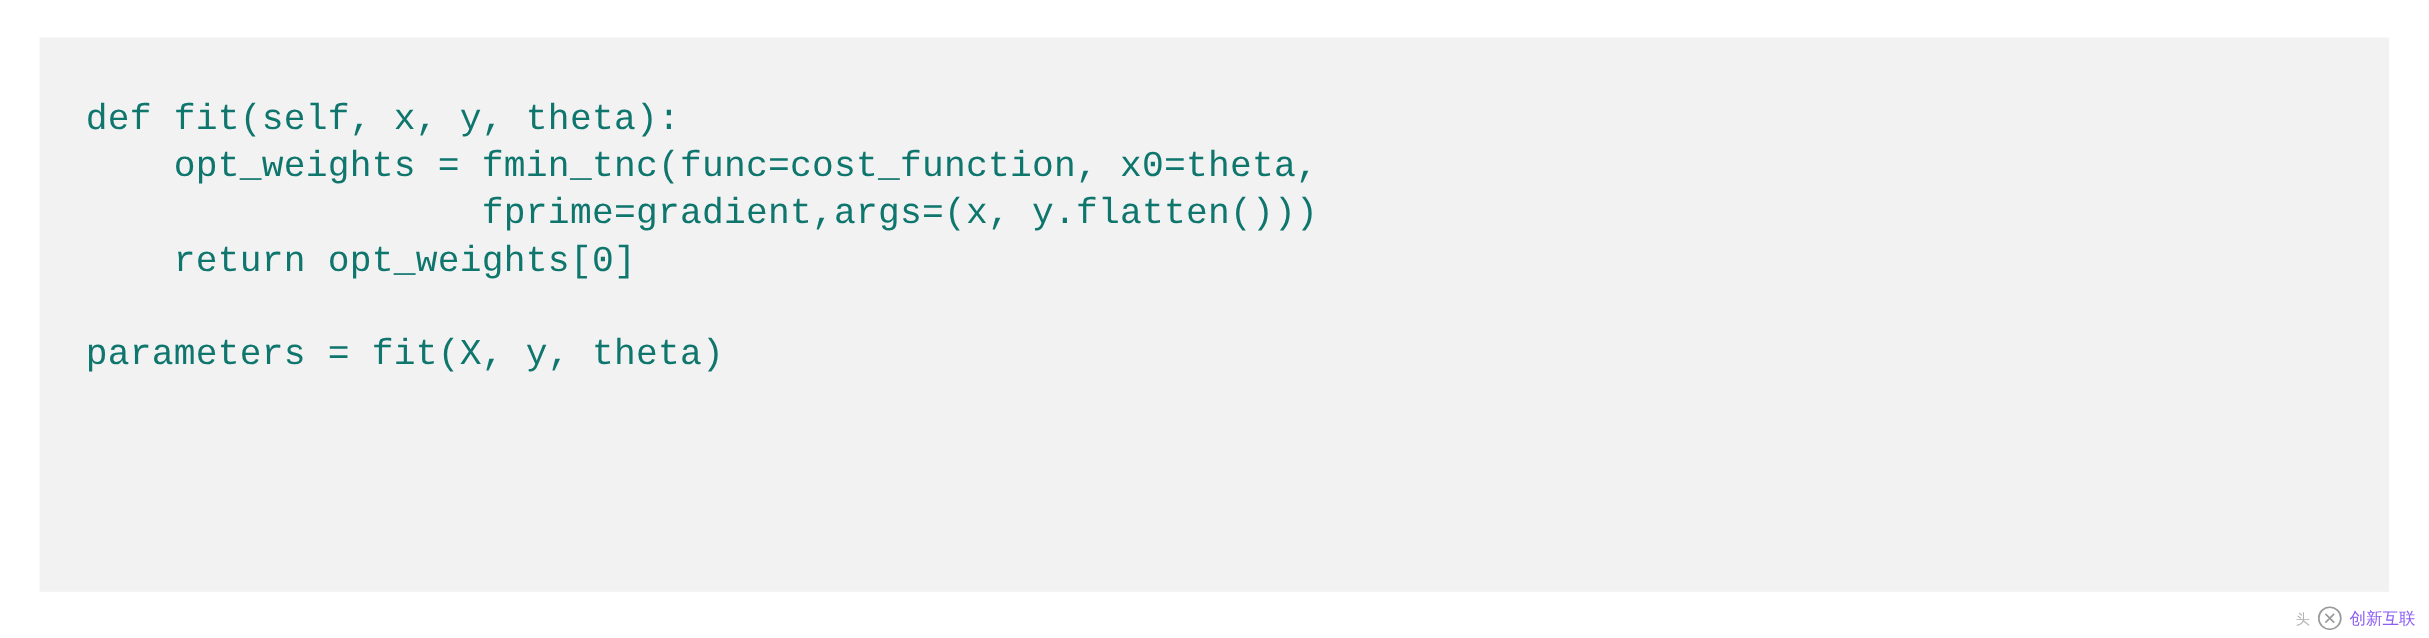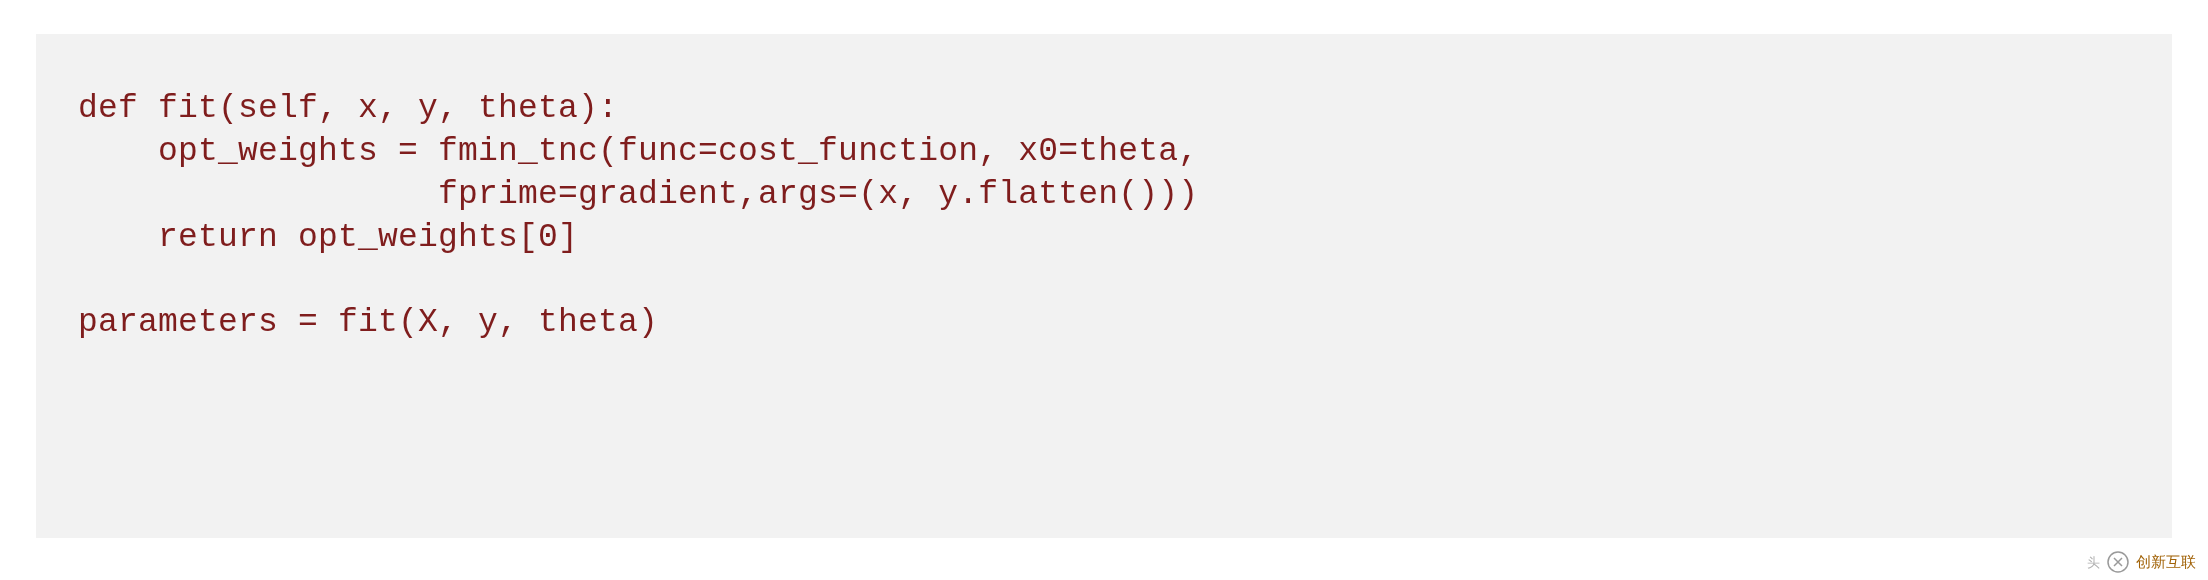--- a/index.html
+++ b/index.html
@@ -18,21 +18,21 @@
     position: absolute;
     top: 34px;
     left: 36px;
     right: 36px;
     bottom: 42px;
     background: #f2f2f2;
     padding: 54px 42px 54px 42px;
     white-space: pre;
     font-size: 33px;
     line-height: 1.3;
-    color: #7f1d1d;
+    color: #0f766e;
     font-weight: 400;
     letter-spacing: 0.2px;
   }
   .watermark {
     position: absolute;
     bottom: 6px;
     right: 12px;
     font-family: Arial, sans-serif;
     font-size: 14px;
     color: #9a9a9a;
@@ -46,21 +46,21 @@
     display: inline-flex;
     align-items: center;
     justify-content: center;
   }
   .watermark-icon svg {
     width: 24px;
     height: 24px;
   }
   .watermark-text {
     font-size: 15px;
-    color: #a16207;
+    color: #8b5cf6;
   }
   .corner-mark {
     position: absolute;
     bottom: 8px;
     right: 108px;
     font-size: 13px;
     color: #b0b0b0;
   }
 </style>
 </head>

